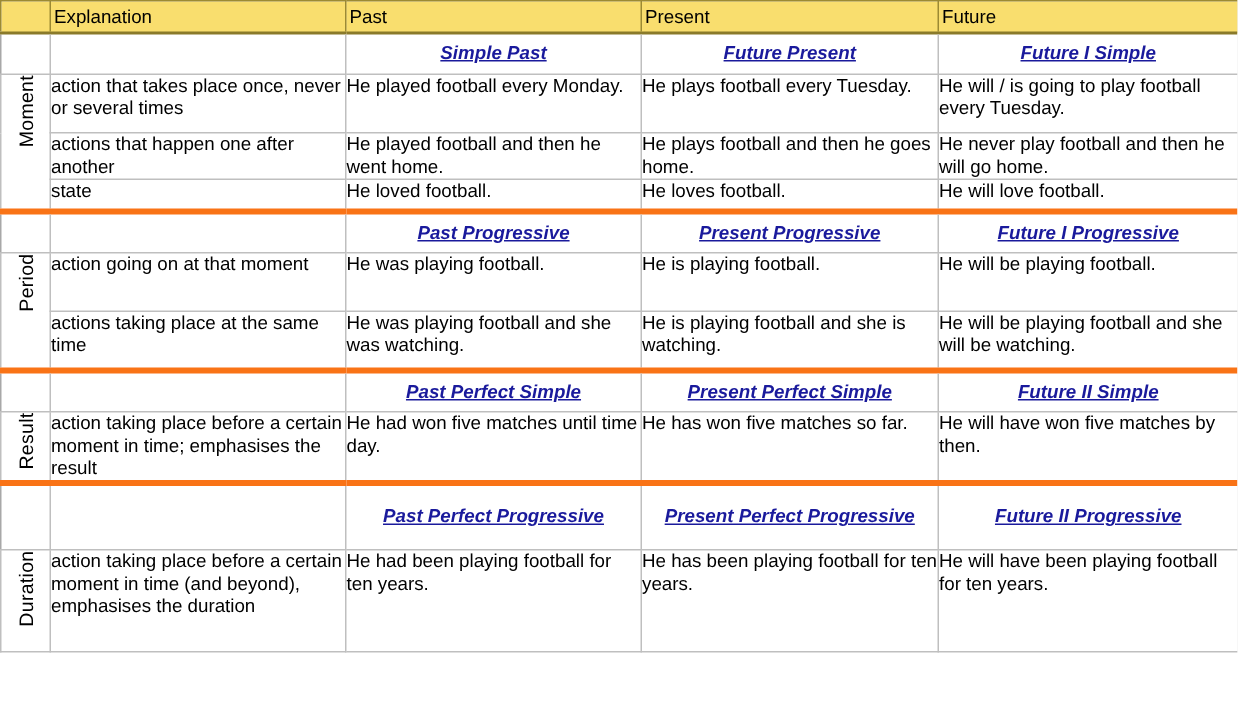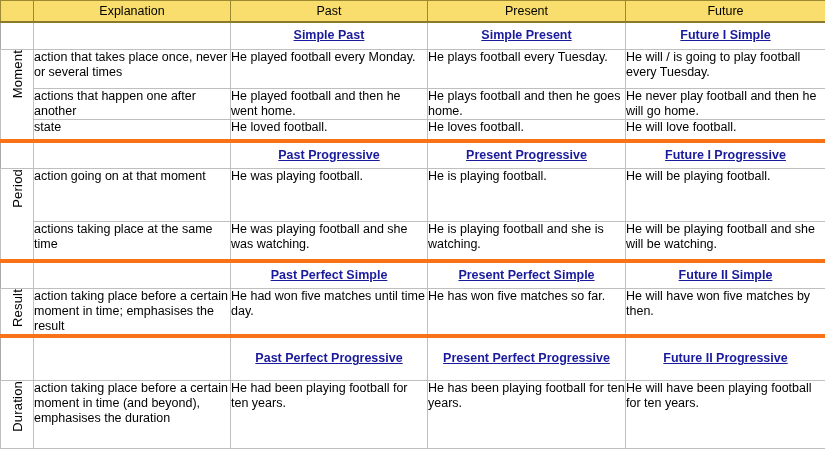--- a/index.html
+++ b/index.html
@@ -44,34 +44,35 @@
   col.c-past { width: 197px; }
   col.c-pres { width: 198px; }
   col.c-fut  { width: 200px; }
 
   
   tr.head-row td {
     background: #f9de6e;
     border: 1px solid #9c8a33;
     border-bottom: 2px solid #8a7a2a;
     height: 21px;
-    text-align: center;
+    text-align: left;
     vertical-align: middle;
     font-size: 12.5px;
     color: #000000;
     padding: 1px 2px;
   }
   tr.head-row td.head-blank {
     text-align: left;
   }
 
   
   tr.tense-row td {
     height: 28px;
     vertical-align: middle;
+    font-style: italic;
   }
   tr.tense-row td.blank-cell {
     border-left: 1px solid #a8a8a8;
   }
   .tense-name {
     display: block;
     text-align: center;
     color: #1a1a9c;
     font-weight: bold;
     font-size: 12.5px;
@@ -139,21 +140,21 @@
         <td>Future</td>
       </tr>
 
       <tr class="tense-row">
         <td class="blank-cell"></td>
         <td class="blank-cell"></td>
         <td>
           <span class="tense-name">Simple Past</span>
         </td>
         <td>
-          <span class="tense-name">Simple Present</span>
+          <span class="tense-name">Future Present</span>
         </td>
         <td>
           <span class="tense-name">Future I Simple</span>
         </td>
       </tr>
 
       <tr>
         <td class="group-tag" rowspan="3">
           <span class="vlabel">Moment</span>
         </td>
@@ -186,21 +187,21 @@
         </td>
         <td>
           <span class="tense-name">Future I Progressive</span>
         </td>
       </tr>
 
       <tr>
         <td class="group-tag" rowspan="2">
           <span class="vlabel">Period</span>
         </td>
-        <td class="exp-cell" style="height:53px">action going on at that moment</td>
+        <td class="exp-cell" style="height:39px">action going on at that moment</td>
         <td class="ex-cell">He was playing football.</td>
         <td class="ex-cell">He is playing football.</td>
         <td class="ex-cell">He will be playing football.</td>
       </tr>
       <tr class="last-of-group">
         <td class="exp-cell" style="height:39px">actions taking place at the same time</td>
         <td class="ex-cell">He was playing football and she was watching.</td>
         <td class="ex-cell">He is playing football and she is watching.</td>
         <td class="ex-cell">He will be playing football and she will be watching.</td>
       </tr>

